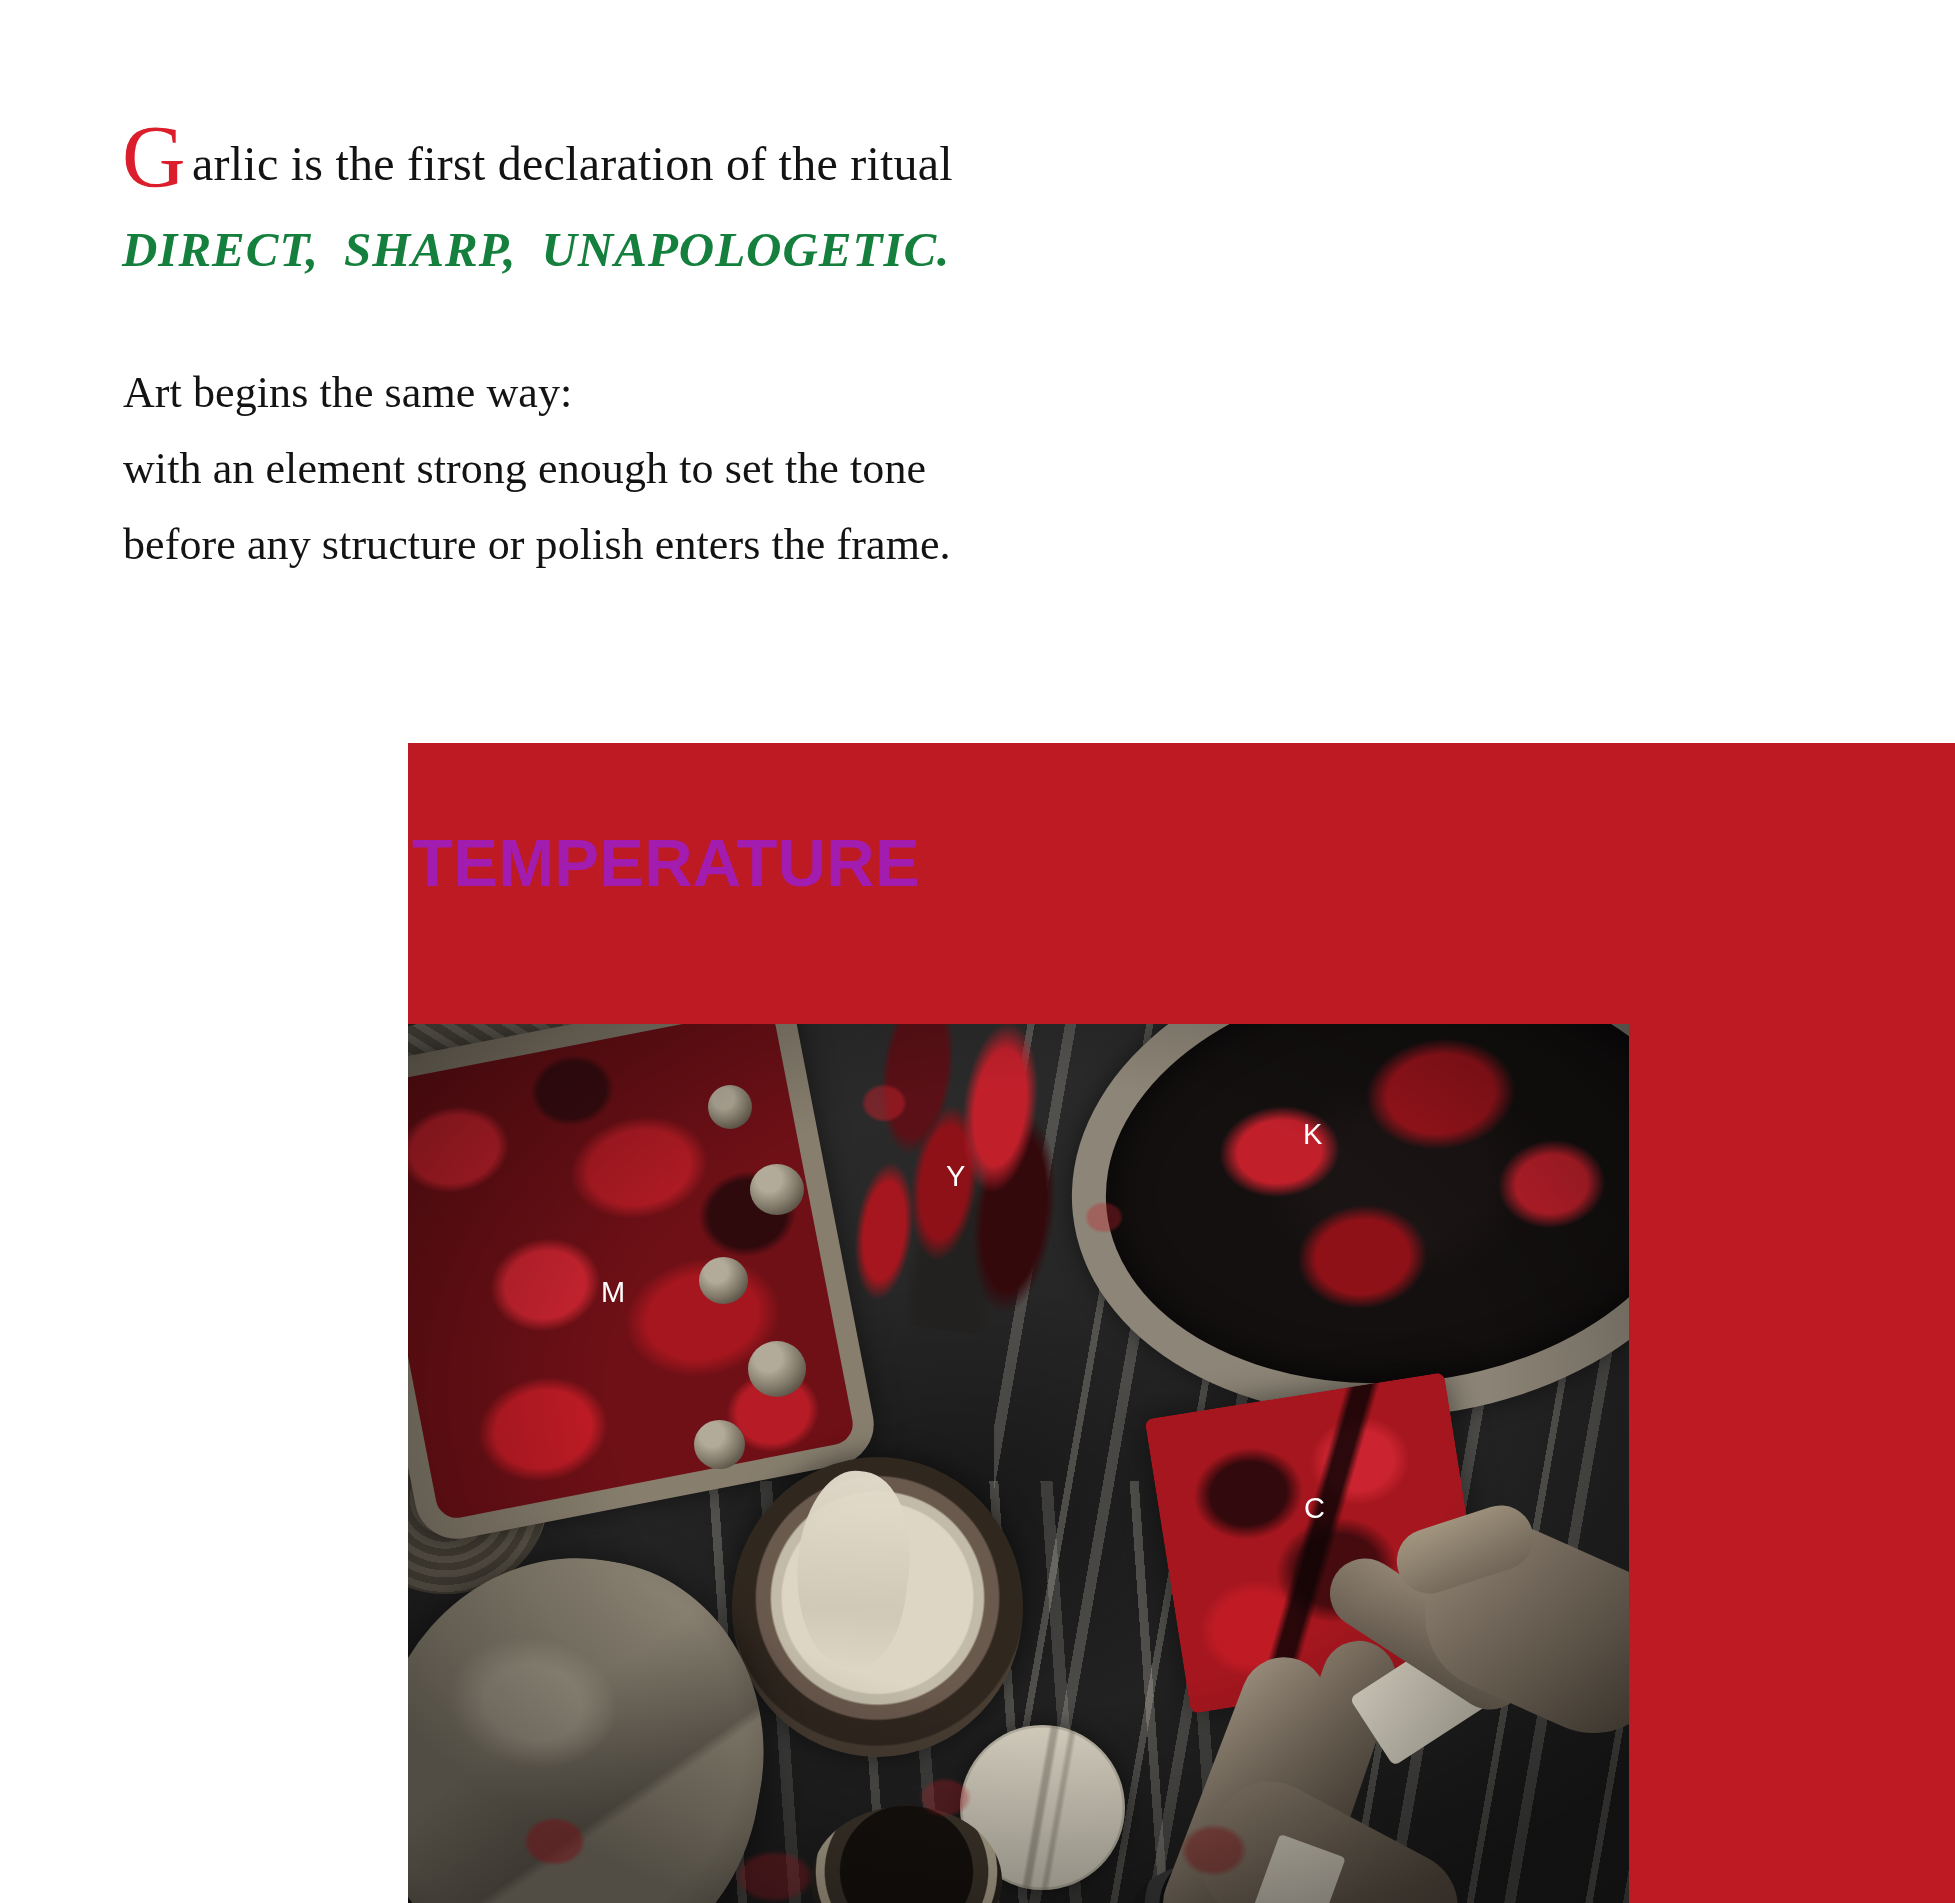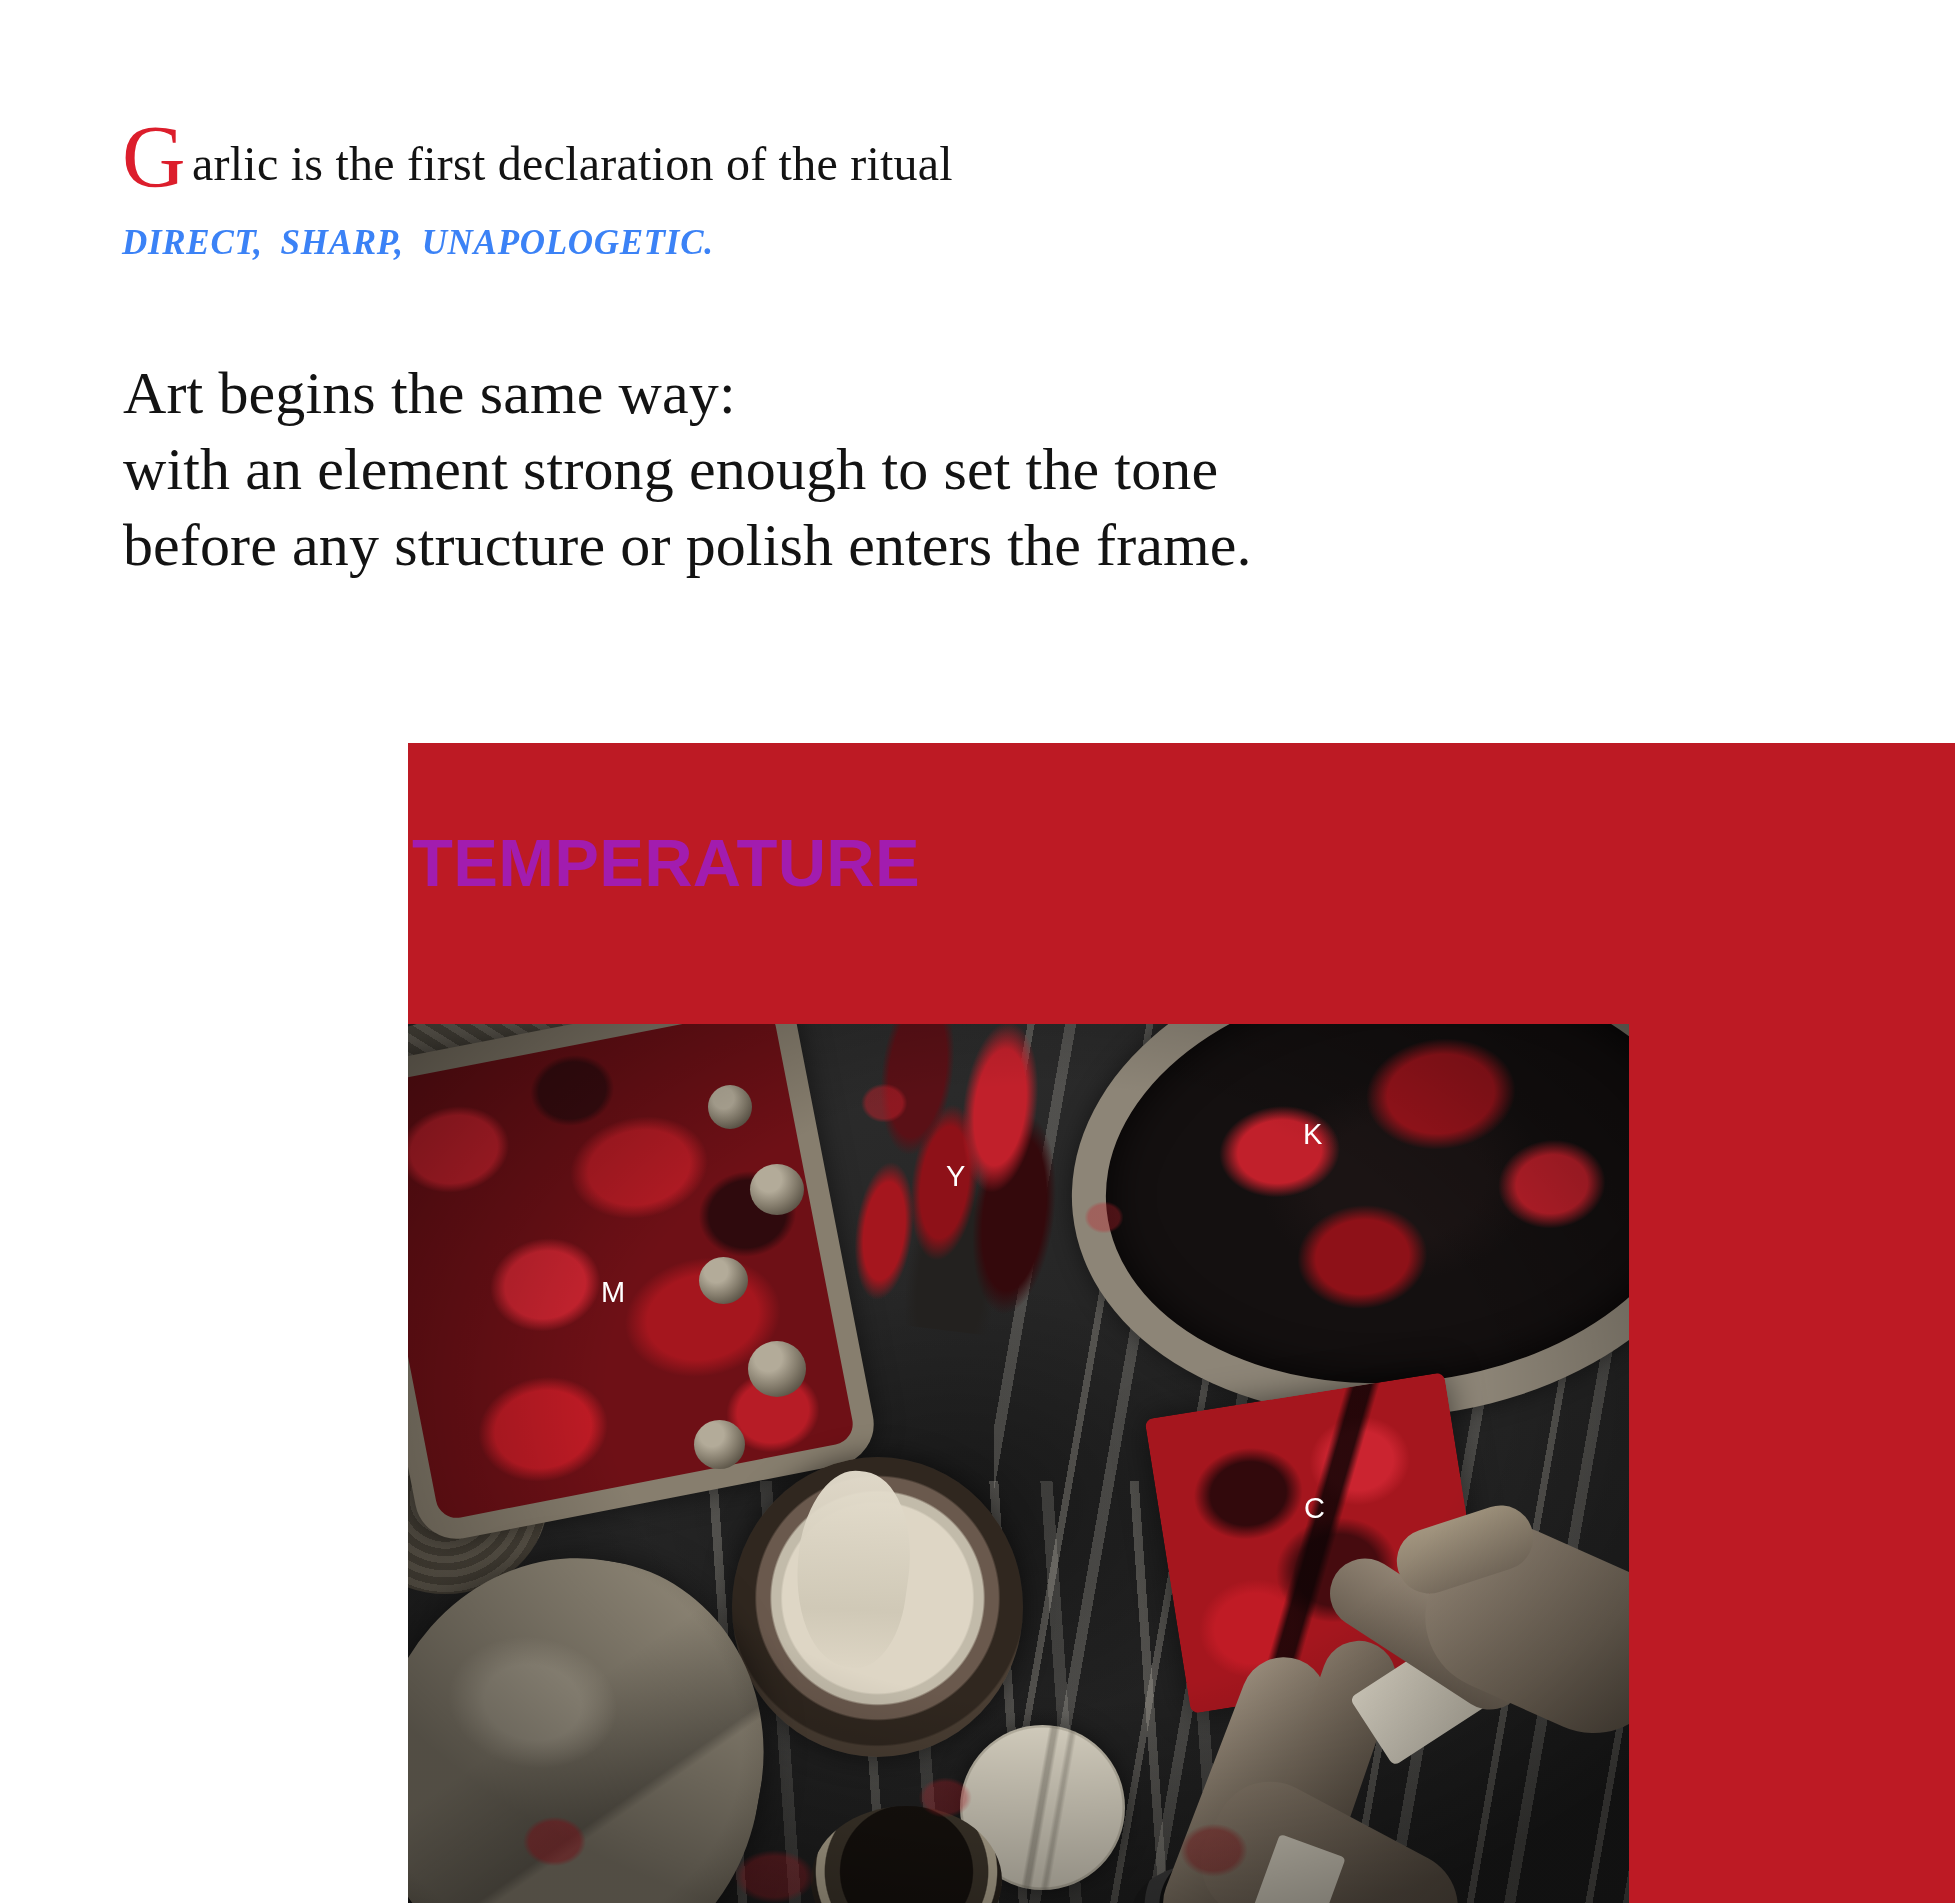--- a/index.html
+++ b/index.html
@@ -14,27 +14,27 @@
     position:absolute; left:122px; top:113px;
     font-size:88px; line-height:1; color:#DC1E2C;
   }
   .headline-rest{
     position:absolute; left:192px; top:140px;
     font-size:48px; line-height:1; color:#131313;
     letter-spacing:.005em; white-space:nowrap;
   }
   .kicker{
     position:absolute; left:122px; top:225px;
-    font-size:35px; line-height:1; color:#3b82f6;
+    font-size:49px; line-height:1; color:#15803d;
     font-style:italic; font-weight:bold;
     letter-spacing:.02em; word-spacing:.24em; white-space:nowrap;
   }
   .paragraph{
     position:absolute; left:123px; top:355px;
-    font-size:60px; line-height:76px; color:#131313;
+    font-size:44px; line-height:76px; color:#131313;
     white-space:pre-line; letter-spacing:.002em;
   }
   
   .red-block{
     position:absolute; left:408px; top:743px;
     width:1547px; height:1161px; background:#BD1A24;
   }
   .block-heading{
     position:absolute; left:412px; z-index:6;
     font-family:"Liberation Sans","DejaVu Sans",sans-serif;

